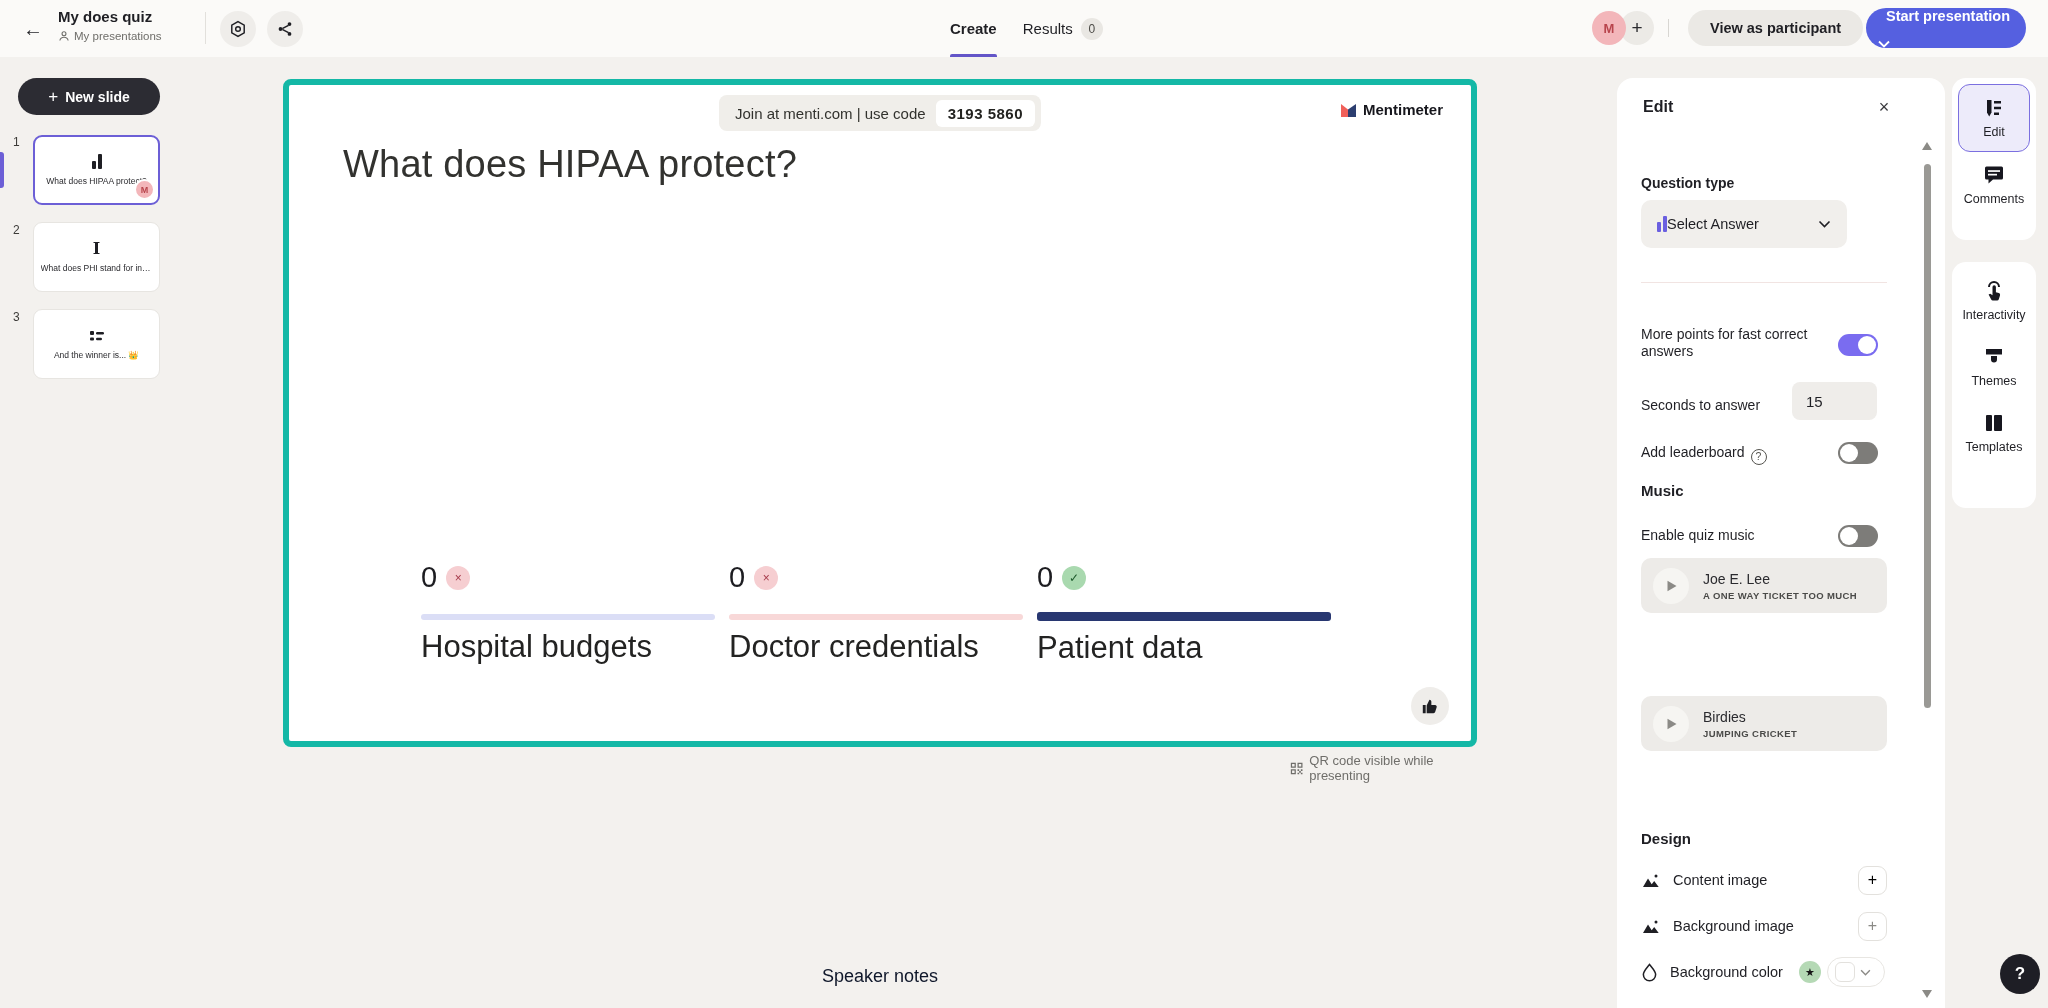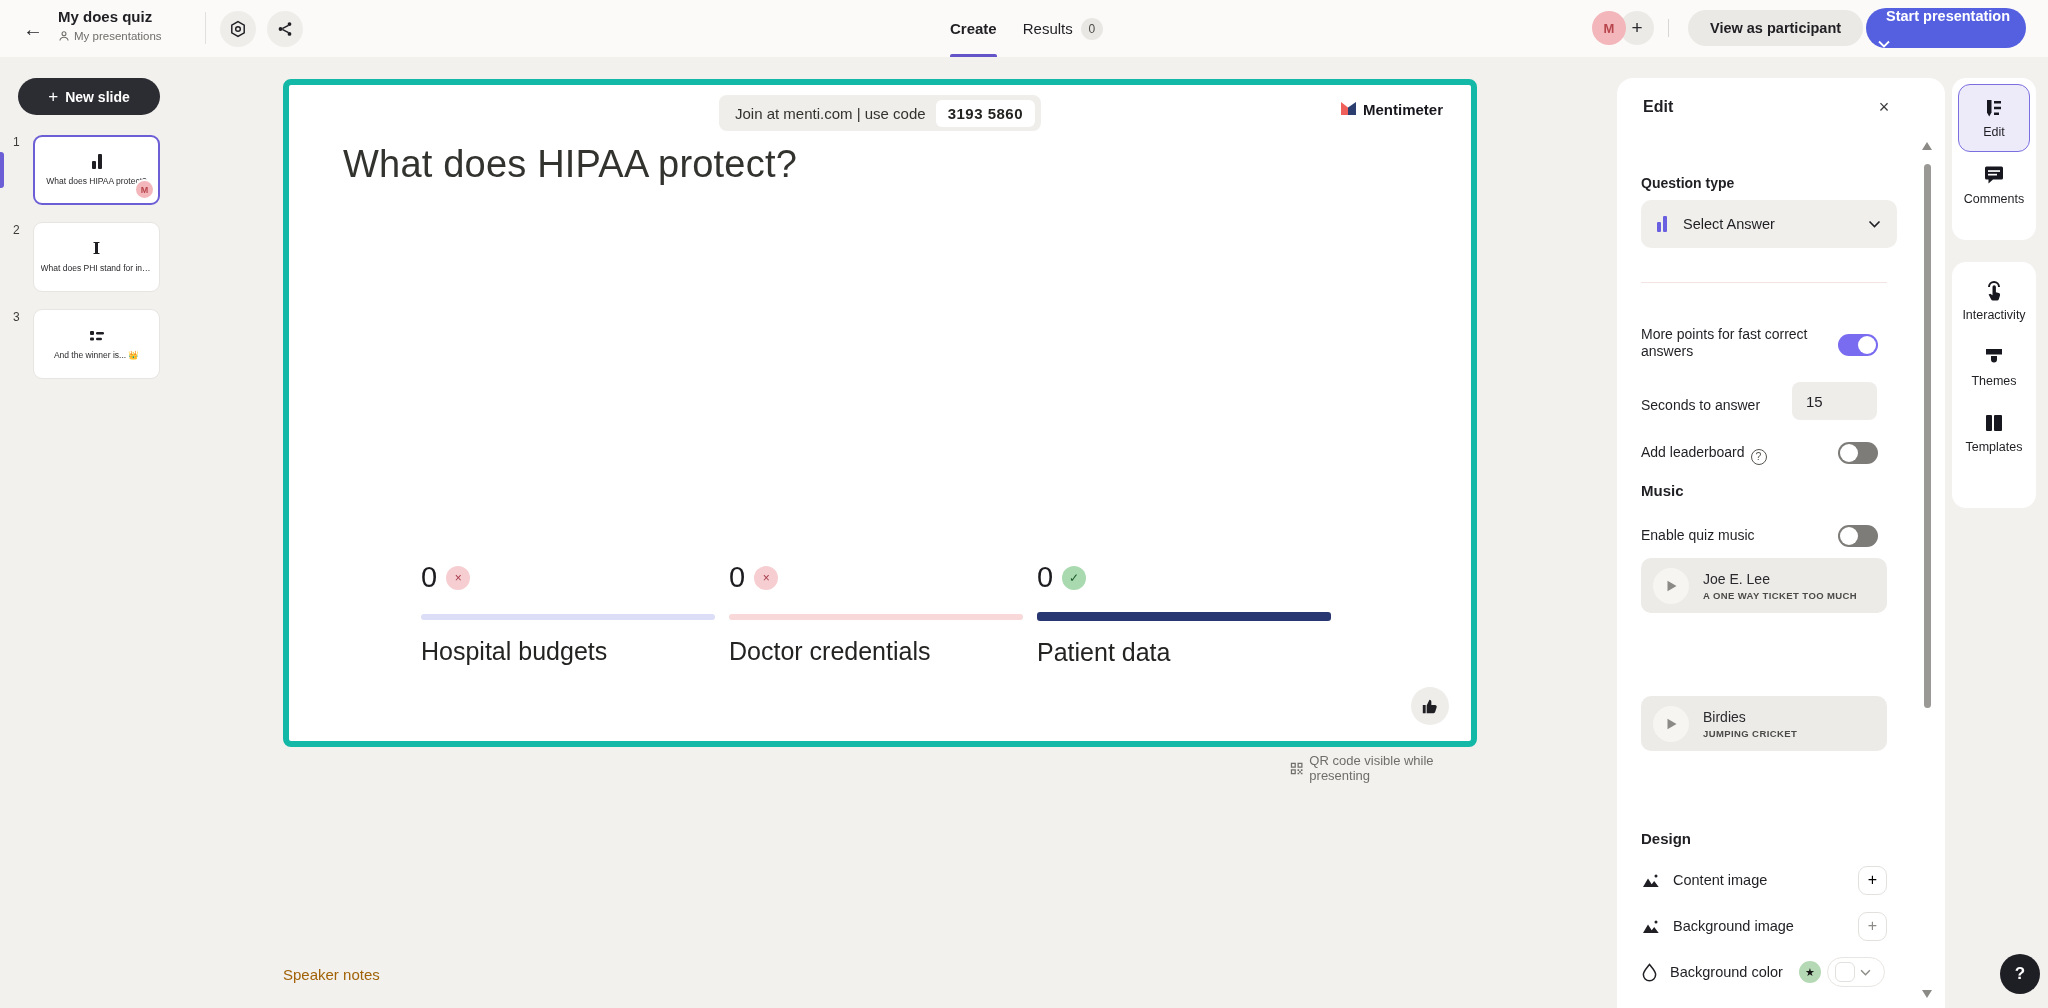--- a/index.html
+++ b/index.html
@@ -36,41 +36,41 @@
   .thumb-label { font-size:8.5px; color:#2a2a2e; max-width:112px; white-space:nowrap; overflow:hidden; text-overflow:ellipsis; }
   .thumb-avatar { position:absolute; right:3px; bottom:3px; width:21px; height:21px; border-radius:50%; background:#f3b6ba; color:#b8444c; border:2px solid #fff; font-size:9px; font-weight:700; display:flex; align-items:center; justify-content:center; }
   .bars-icon { display:flex; align-items:flex-end; gap:2px; height:15px; }
   .bars-icon i { display:block; width:4px; background:#1f1f24; border-radius:1px; }
   .serif-i { font-family:"DejaVu Serif",serif; font-weight:700; font-size:16px; line-height:15px; }
 
   
   .slide { position:absolute; left:283px; top:79px; width:1194px; height:668px; background:#fff; border:6px solid #14b8a6; border-radius:8px; }
   .join-pill { position:absolute; left:50%; transform:translateX(-50%); top:10px; height:36px; background:#f0eeea; border-radius:8px; display:flex; align-items:center; gap:10px; padding:0 6px 0 16px; font-size:15px; color:#32322e; }
   .join-code { background:#fff; border-radius:6px; padding:5px 12px; font-weight:600; letter-spacing:.5px; color:#232320; }
-  .menti-logo { position:absolute; right:28px; top:16px; display:flex; align-items:flex-start; gap:6px; font-size:15px; font-weight:700; color:#16161c; }
+  .menti-logo { position:absolute; right:28px; top:16px; display:flex; align-items:flex-end; gap:6px; font-size:15px; font-weight:700; color:#16161c; }
   .slide-title { position:absolute; left:54px; top:58px; font-size:38px; font-weight:500; color:#32322f; letter-spacing:.2px; cursor:text; }
   .chart { position:absolute; left:132px; right:140px; top:476px; display:flex; gap:14px; }
   .chart-col { flex:1; }
   .count-row { display:flex; align-items:center; gap:9px; margin-bottom:20px; }
   .count-num { font-size:29px; font-weight:500; color:#1c1c20; }
   .answer-badge { width:24px; height:24px; border-radius:50%; display:flex; align-items:center; justify-content:center; font-size:12px; }
   .badge-wrong { background:#f6ced1; color:#a63b4b; }
   .badge-correct { background:#a9d9af; color:#1f5c2d; }
   .bar { border-radius:3px; }
-  .chart-label { margin-top:17px; font-size:25px; color:#232322; }
+  .chart-label { margin-top:9px; font-size:31px; color:#232322; }
   .thumb-react { position:absolute; right:22px; bottom:16px; width:38px; height:38px; border-radius:50%; background:#efedea; display:flex; align-items:center; justify-content:center; }
   .qr-note { position:absolute; left:1290px; top:753px; width:187px; display:flex; align-items:center; gap:6px; font-size:13px; color:#6f6e6a; }
-  .speaker-notes { position:absolute; left:283px; top:966px; width:1194px; font-size:15px; color:#a16207; cursor:pointer; }
+  .speaker-notes { position:absolute; left:283px; top:966px; width:1194px; text-align:center; font-size:18px; color:#0f172a; cursor:pointer; }
 
   
   .panel { position:absolute; left:1617px; top:78px; width:328px; height:930px; background:#fff; border-radius:16px 16px 0 0; }
   .panel-title { position:absolute; left:26px; top:20px; font-size:16px; font-weight:600; }
   .panel-close { position:absolute; right:48px; top:16px; width:26px; height:26px; border:none; background:none; font-size:18px; color:#3a3a3e; cursor:pointer; }
   .p-label { position:absolute; left:24px; font-size:14px; font-weight:700; color:#1f1f24; }
-  .qt-select { position:absolute; left:24px; top:122px; width:256px; height:48px; background:#f1efec; border:none; border-radius:10px; display:flex; align-items:center; gap:16px; padding:0 16px; font-size:14.5px; font-family:inherit; color:#1f1f24; cursor:pointer; }
+  .qt-select { position:absolute; left:24px; top:122px; width:206px; height:48px; background:#f1efec; border:none; border-radius:10px; display:flex; align-items:center; gap:0; padding:0 16px; font-size:14.5px; font-family:inherit; color:#1f1f24; cursor:pointer; }
   .qt-select .bars-icon i { background:#6a5fe0; }
   .qt-chevron { margin-left:auto; }
   .p-divider { position:absolute; left:24px; top:204px; width:246px; height:1px; background:#f1e4e2; }
   .p-row-label { position:absolute; left:24px; font-size:14px; color:#1f1f24; line-height:17px; }
   .toggle { position:absolute; left:221px; width:40px; height:22px; border-radius:11px; border:none; cursor:pointer; }
   .toggle .knob { position:absolute; top:2px; width:18px; height:18px; border-radius:50%; background:#fff; }
   .toggle.on { background:#7a6cf0; } .toggle.on .knob { right:2px; }
   .toggle.off { background:#7d7c79; } .toggle.off .knob { left:2px; }
   .seconds-input { position:absolute; left:175px; top:304px; width:85px; height:38px; background:#efedea; border:none; border-radius:8px; font-size:15px; font-family:inherit; color:#1f1f24; padding-left:14px; }
   .help-circ { display:inline-flex; width:16px; height:16px; border:1.4px solid #55544f; border-radius:50%; font-size:10.5px; align-items:center; justify-content:center; margin-left:6px; vertical-align:-3px; color:#55544f; cursor:pointer; }

